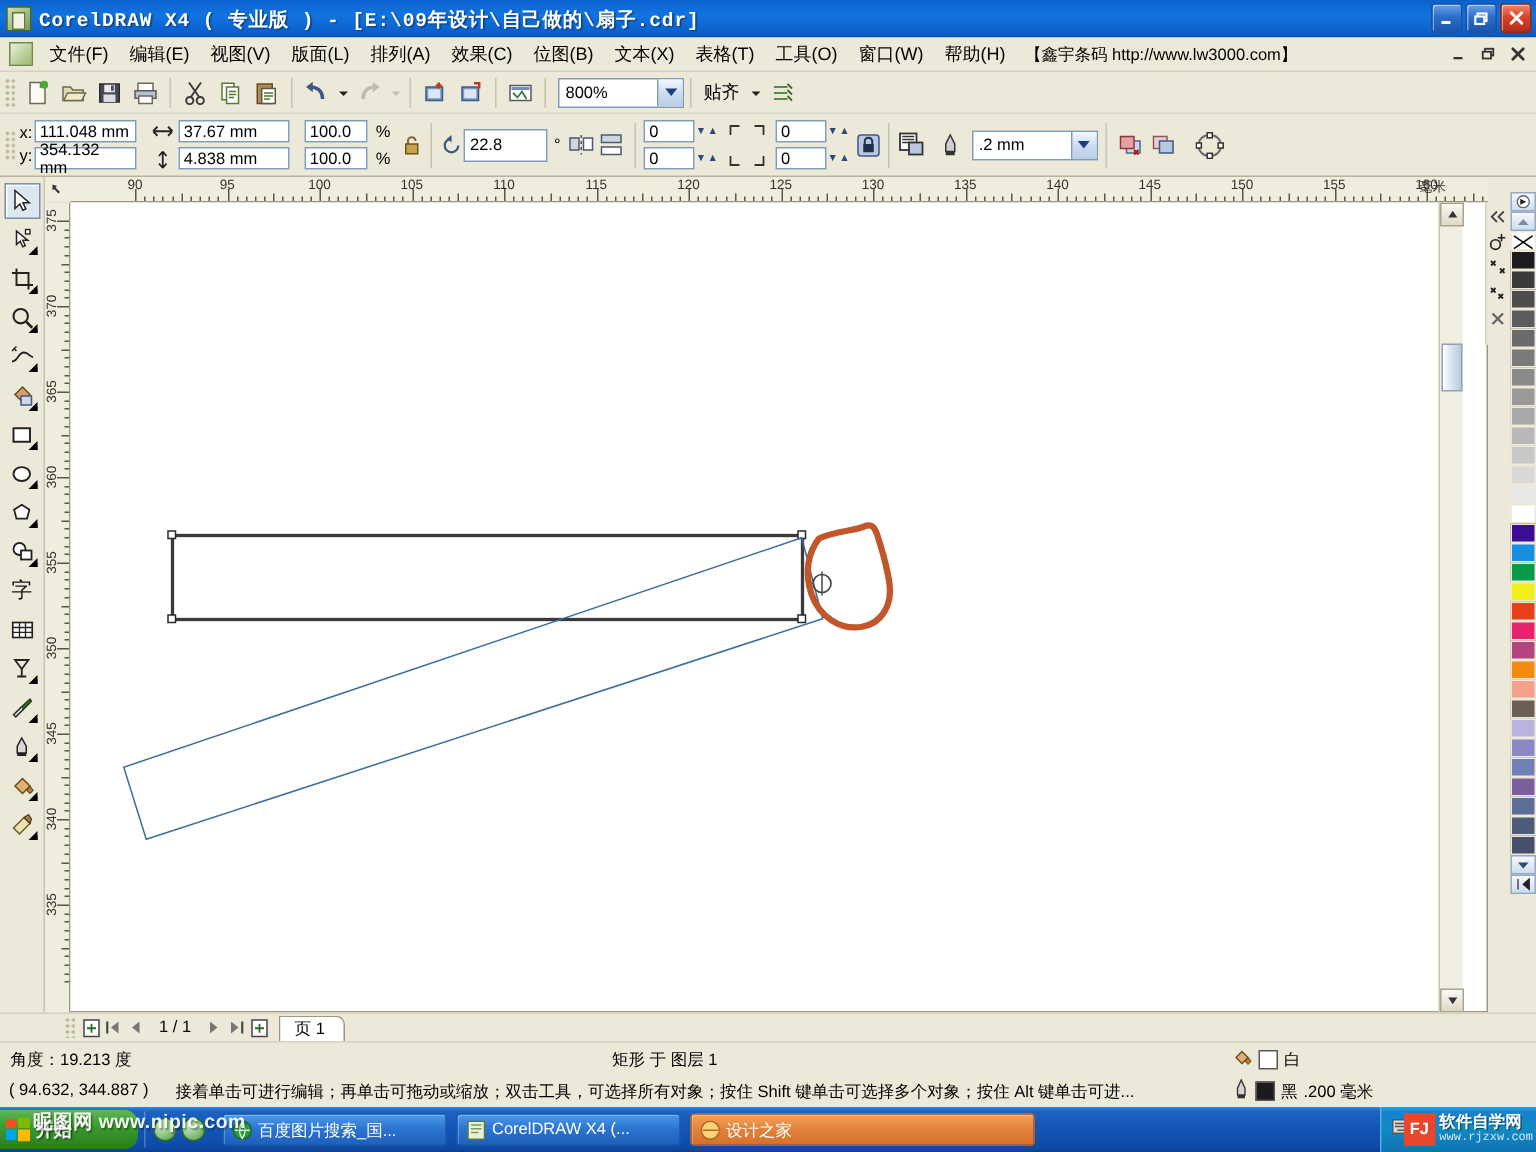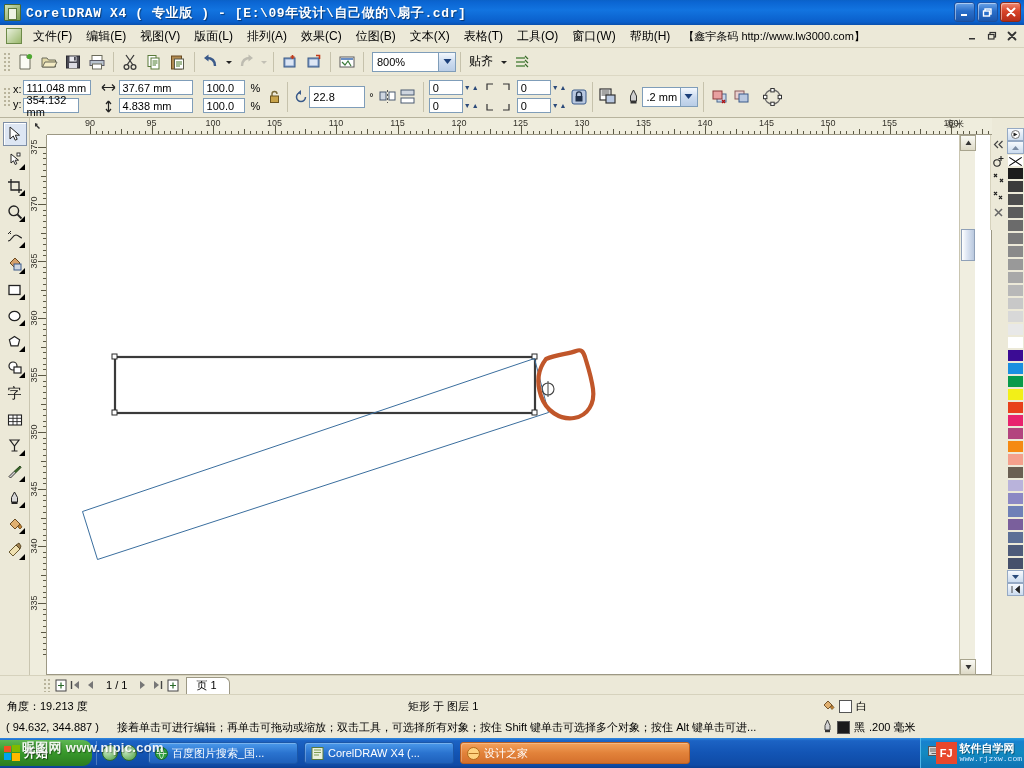--- a/index.html
+++ b/index.html
@@ -505,21 +505,21 @@
   <div class="propbar">
     <div class="gripper"></div>
 
     <div class="xy-wrap">
       <div class="xy-labels">
         <span>x:</span>
         <span>y:</span>
       </div>
       <div class="fcol">
         <div class="field" style="width:68px">111.048 mm</div>
-        <div class="field" style="width:56px">354.132 mm</div>
+        <div class="field" style="width:68px">354.132 mm</div>
       </div>
     </div>
 
     <div style="width:10px"></div>
 
     <div style="display:flex;flex-direction:column;gap:3px;margin-right:2px;">
       <span class="mini-icon">
         <svg width="15" height="11" viewBox="0 0 15 11">
           <path d="M1 5.5 h13 M1 5.5 l3 -3 M1 5.5 l3 3 M14 5.5 l-3 -3 M14 5.5 l-3 3" stroke="#222" stroke-width="1.2" fill="none"></path>
         </svg>
@@ -636,21 +636,21 @@
         <rect x="7" y="7" width="9" height="8" fill="#b9c8e0" stroke="#333" stroke-width="1.2"></rect>
       </svg>
     </div>
 
     <div class="mini-icon" style="margin-left:6px">
       <svg width="13" height="16" viewBox="0 0 13 16">
         <path d="M6.5 1 L9.5 7 L9.5 12 L3.5 12 L3.5 7 Z" fill="#cfcfcf" stroke="#333" stroke-width="1"></path>
         <path d="M3.5 12 h6 v2.5 h-6 z" fill="#333"></path>
       </svg>
     </div>
-    <div class="zoomcombo" style="width:56px;margin-left:0">
+    <div class="zoomcombo" style="width:84px;margin-left:6px">
       <span>.2 mm</span>
       <span class="combo-arrow">
         <svg width="9" height="7" viewBox="0 0 9 7">
             <path d="M0.5 1 L8.5 1 L4.5 6 Z" fill="#1b3f7a"></path>
           </svg>
       </span>
     </div>
 
     <div class="psep"></div>
 

